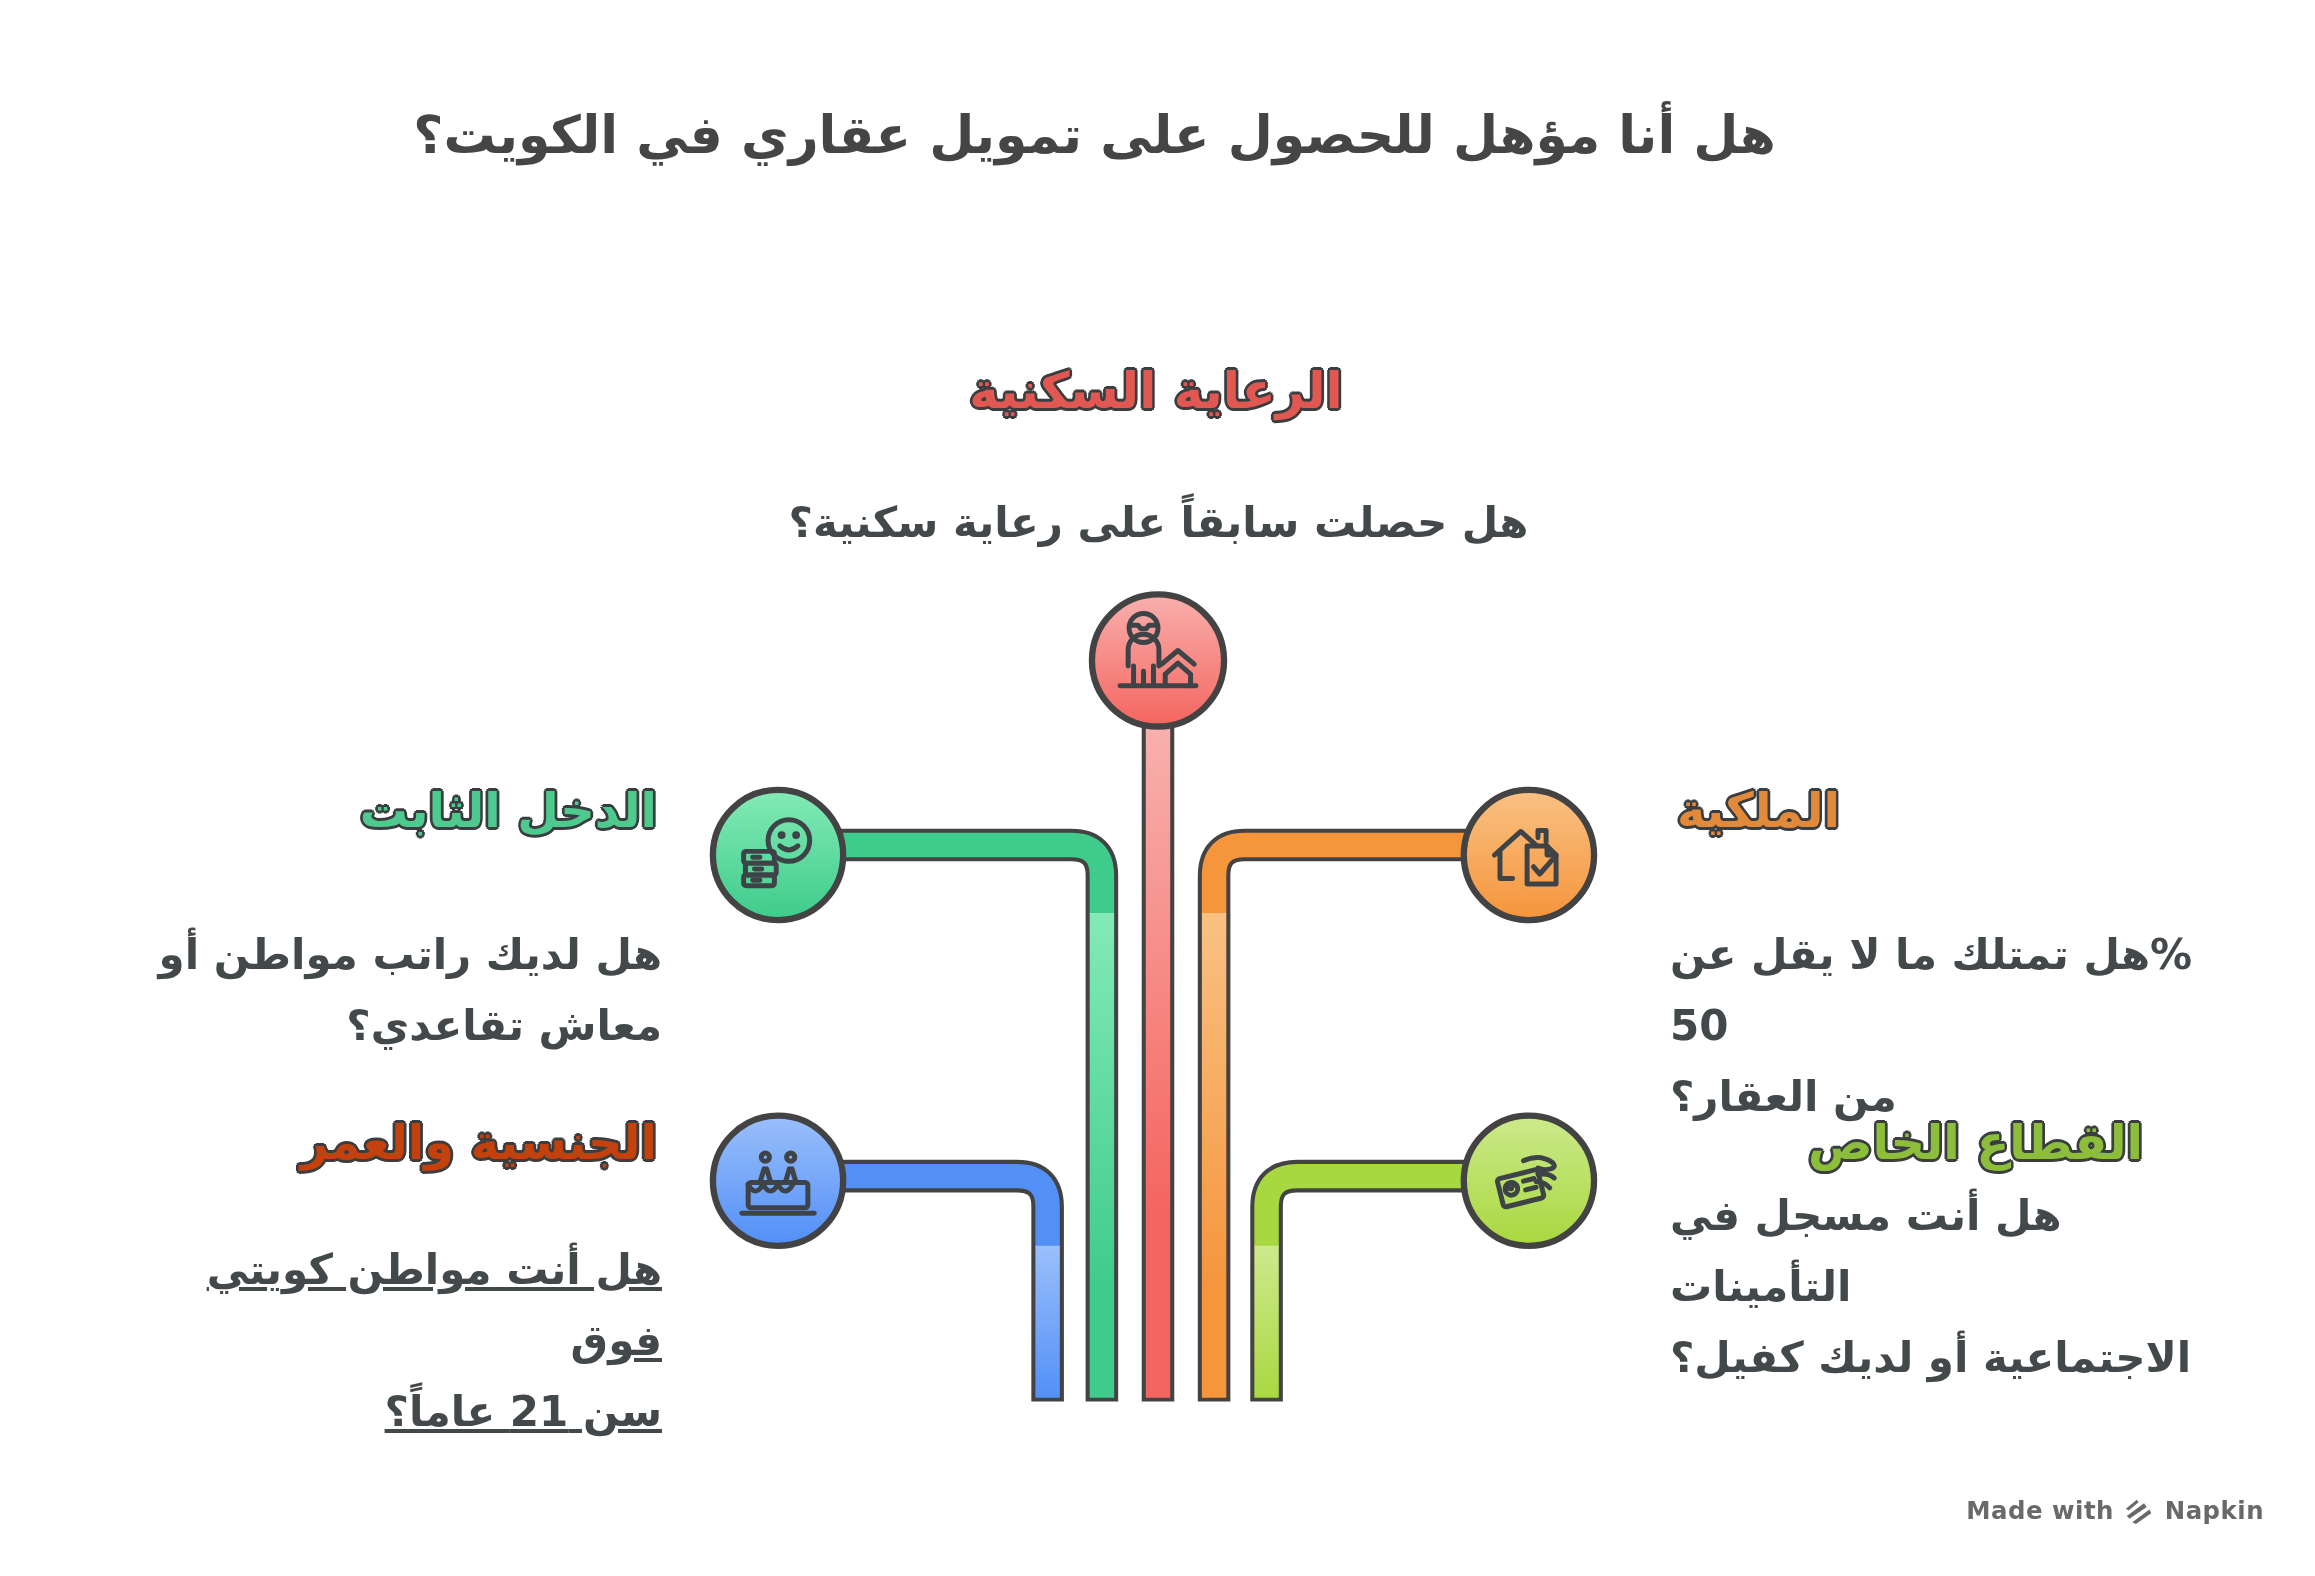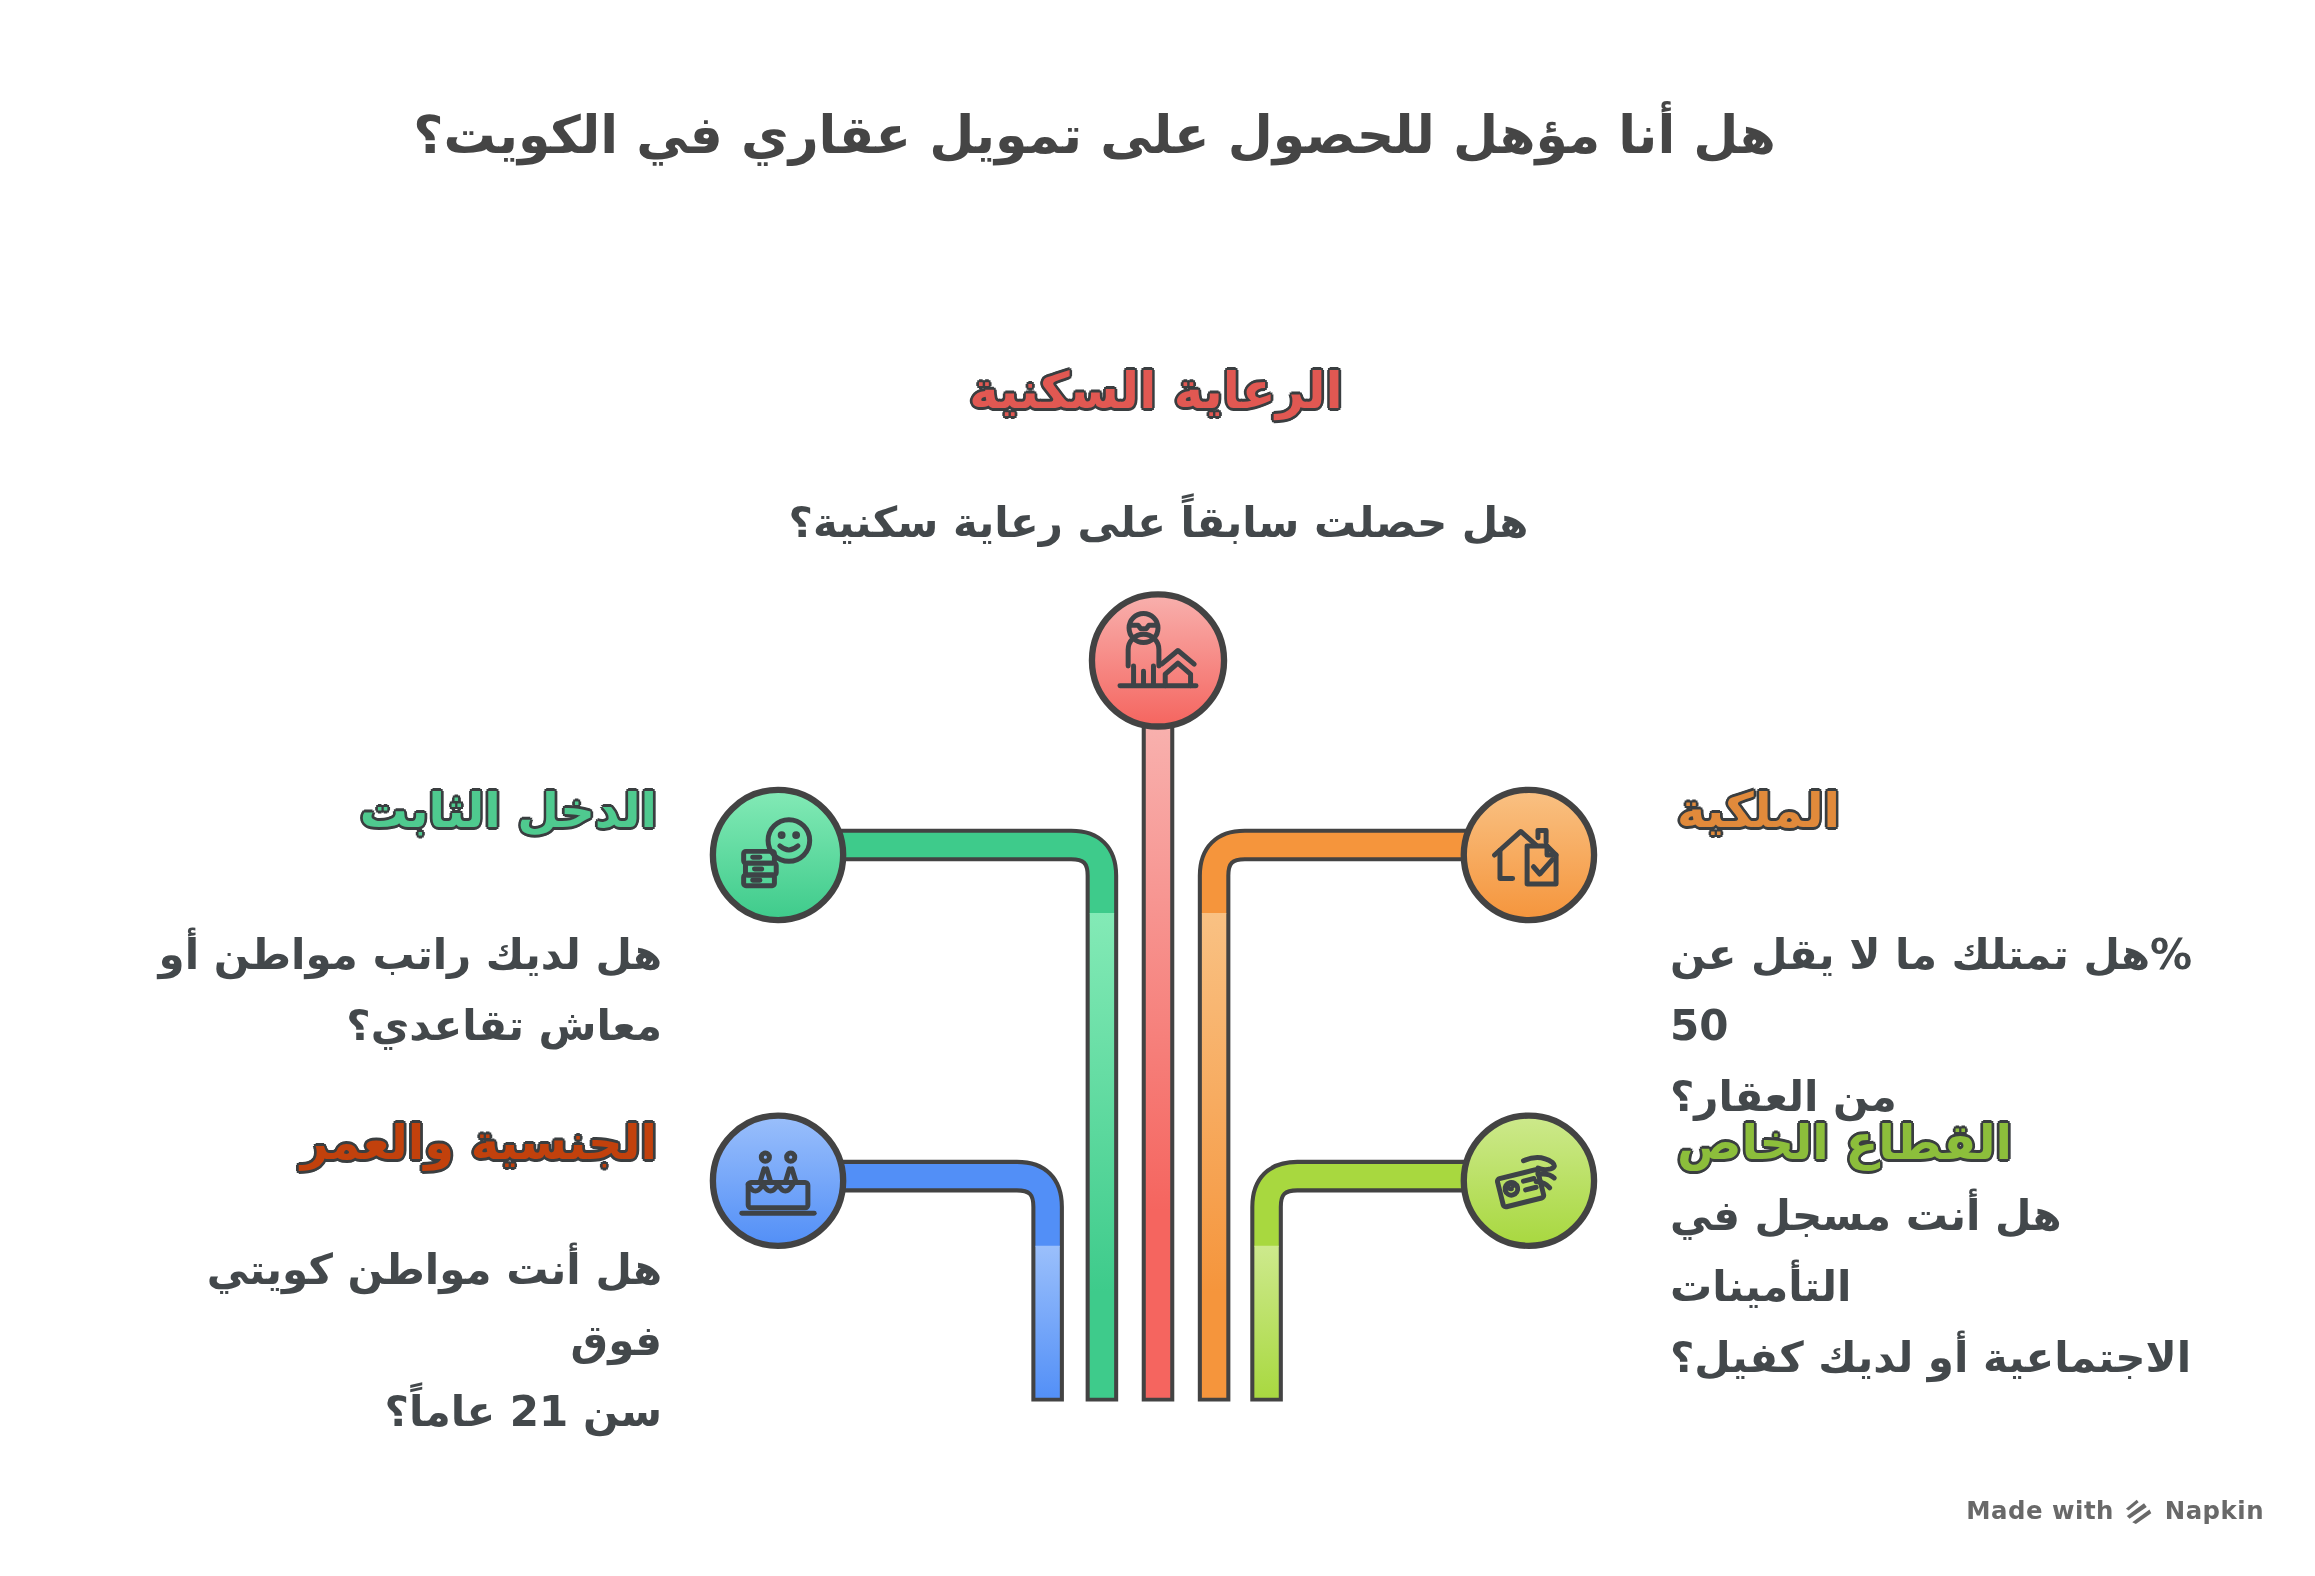--- a/index.html
+++ b/index.html
@@ -182,28 +182,28 @@
 <div class="abs title" style="color: rgb(69, 69, 69);">هل أنا مؤهل للحصول على تمويل عقاري في الكويت؟</div>
 
 <div class="abs branch-heading center-head" style="top: 362px; font-size: 50px; color: rgb(225, 88, 82);">الرعاية السكنية</div>
 <div class="abs question center-q" style="top: 487px; color: rgb(67, 72, 75);">هل حصلت سابقاً على رعاية سكنية؟</div>
 
 <div class="abs branch-heading col-left-head" style="top: 782px; color: rgb(79, 202, 143);">الدخل الثابت</div>
 <div class="abs question col-left-q" style="top: 919px; color: rgb(67, 72, 75);">هل لديك راتب مواطن أو
 معاش تقاعدي؟</div>
 
 <div class="abs branch-heading col-left-head" style="top: 1114px; color: #c2410c;">الجنسية والعمر</div>
-<div class="abs question col-left-q" style="top: 1234px; color: rgb(67, 72, 75);">هل أنت مواطن كويتي فوق
+<div class="abs question col-left-q" style="top: 1234px; color: rgb(67, 72, 75); text-decoration: underline;">هل أنت مواطن كويتي فوق
 سن 21 عاماً؟</div>
 
 <div class="abs branch-heading col-right-head" style="top: 782px; color: rgb(225, 138, 59);">الملكية</div>
 <div class="abs question col-right-q" style="top: 919px; color: rgb(67, 72, 75);">%هل تمتلك ما لا يقل عن 50
 من العقار؟</div>
 
-<div class="abs branch-heading col-right-head" style="top: 1114px; color: rgb(140, 190, 59);">القطاع الخاص</div>
+<div class="abs branch-heading col-right-head" style="top: 1114px; color: rgb(140, 190, 59); text-align: center;">القطاع الخاص</div>
 <div class="abs question col-right-q" style="top: 1180px; color: rgb(67, 72, 75);">هل أنت مسجل في التأمينات
 الاجتماعية أو لديك كفيل؟</div>
 
 <div class="abs watermark" style="color: rgb(105, 105, 105);">
   <span>Made with</span>
   <svg class="napkin-icon" width="31" height="29" viewBox="0 0 34 32">
     <g fill="#696969">
       <polygon points="2,14 14,4 16,7 5,16"></polygon>
       <polygon points="3,22 22,8 25,12 6,25"></polygon>
       <polygon points="9,29 28,15 30,19 13,31"></polygon>

